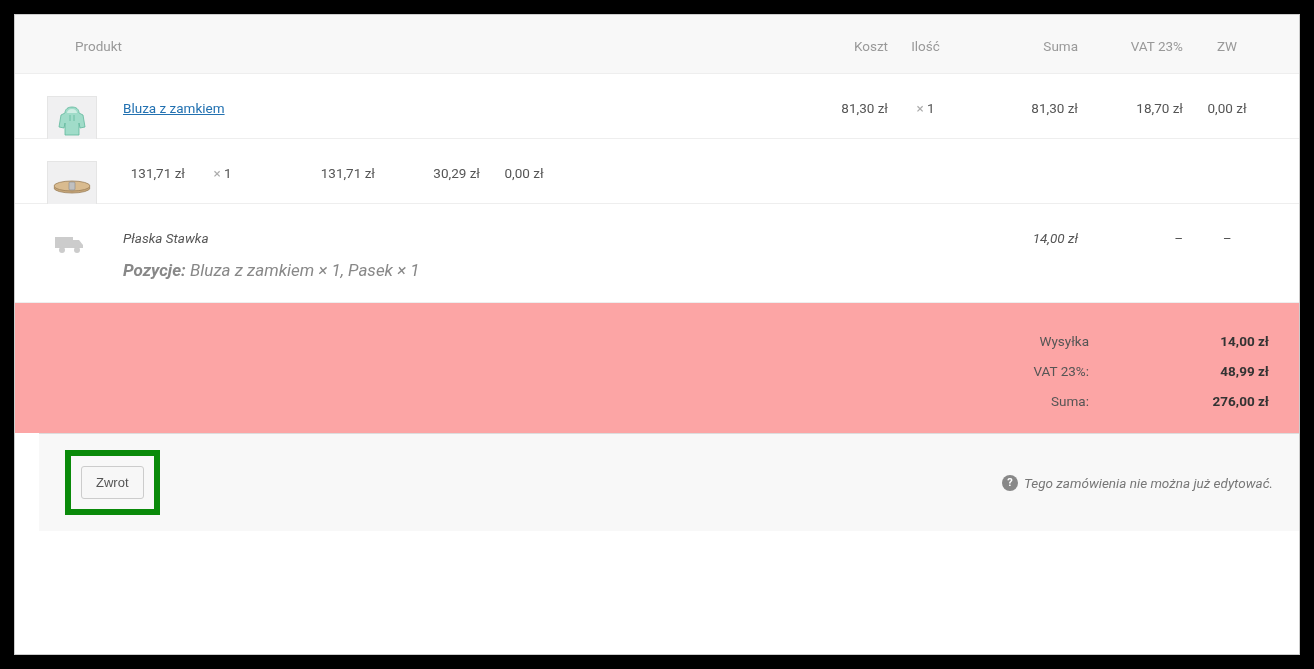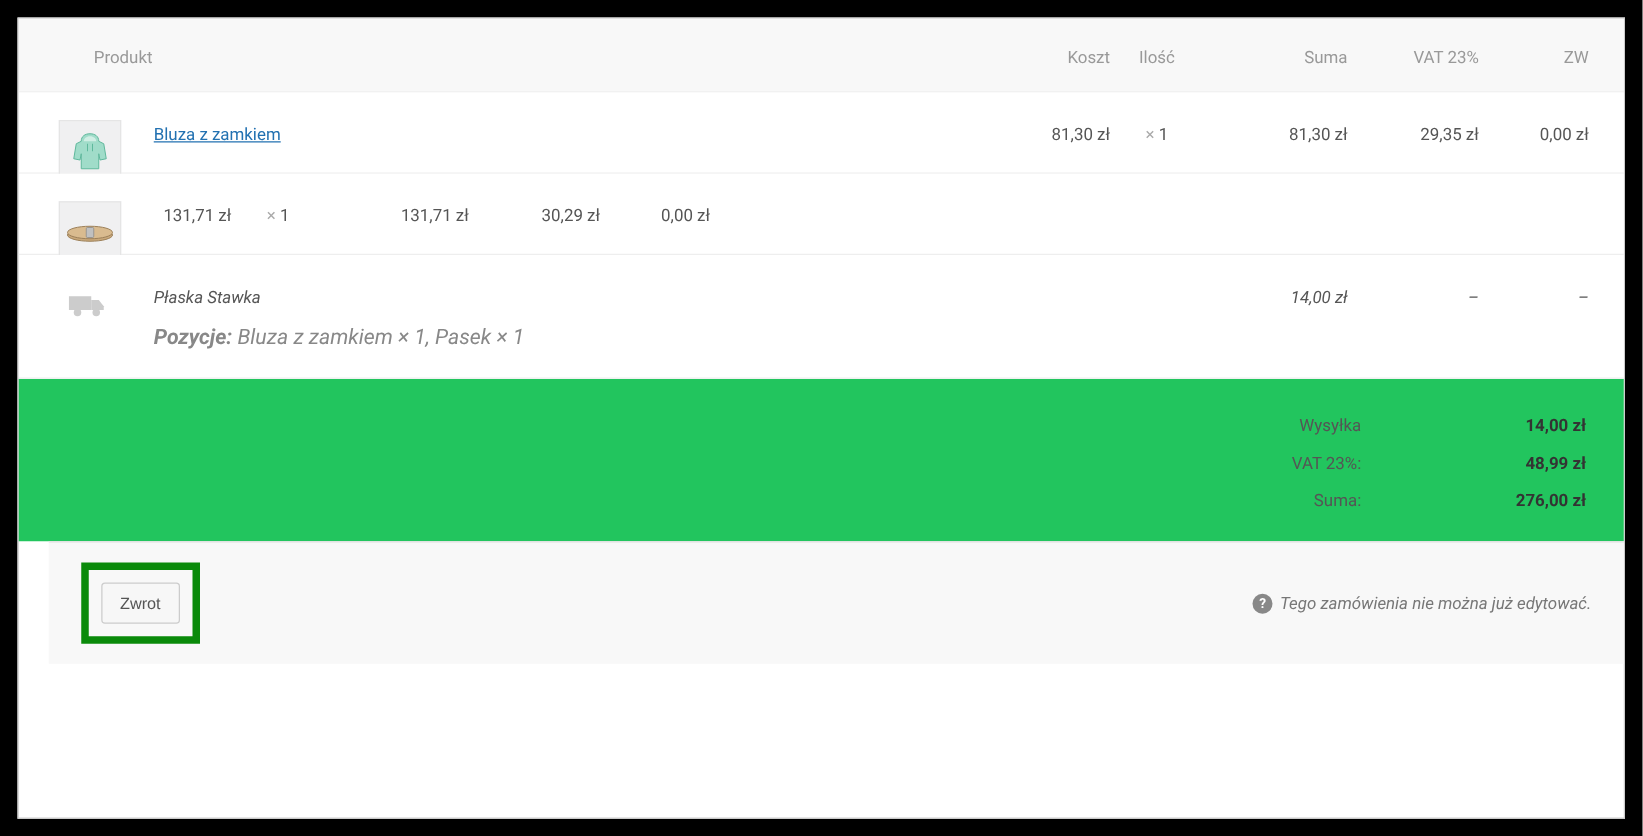--- a/index.html
+++ b/index.html
@@ -26,21 +26,21 @@
       height: 59px;
       color: #999;
       font-size: 13.5px;
       border-bottom: 1px solid #eee;
     }
     .col-product { flex: 1 1 auto; }
     .col-cost   { width: 110px; text-align: right; }
     .col-qty    { width: 75px;  text-align: center; }
     .col-sum    { width: 115px; text-align: right; }
     .col-vat    { width: 105px; text-align: right; }
-    .col-zw     { width: 100px; text-align: right; padding-right: 12px;}
+    .col-zw     { width: 100px; text-align: center; padding-right: 12px;}
 
     .row {
       display: flex;
       align-items: flex-start;
       padding: 22px 16px 22px 60px;
       border-bottom: 1px solid #eee;
       background: #fff;
       position: relative;
     }
     .row .thumb {
@@ -87,21 +87,21 @@
       left: 40px;
       top: 30px;
       color: #ccc;
     }
     .shipping-row .content { padding-left: 48px; }
     .shipping-title { color: #555; margin-bottom: 14px; font-size: 13.5px; }
     .shipping-items { color: #888; font-size: 17px; }
     .shipping-items .lbl { font-weight: 700; color: #888; }
 
     .totals {
-      background: #22c55e;
+      background: #fca5a5;
       padding: 30px 30px 10px 30px;
     }
     .totals-row {
       display: flex;
       justify-content: flex-end;
       align-items: center;
       margin-bottom: 14px;
       font-size: 13.5px;
       color: #555;
     }
@@ -174,21 +174,21 @@
         <line x1="16" y1="12" x2="16" y2="18" stroke="#5fb89c" stroke-width="0.8"></line>
         <line x1="20" y1="12" x2="20" y2="18" stroke="#5fb89c" stroke-width="0.8"></line>
       </svg>
     </div>
     <div class="content">
       <a class="product-link">Bluza z zamkiem</a>
     </div>
     <div class="col-cost">81,30 zł</div>
     <div class="col-qty"><span class="x">×</span> <span>1</span></div>
     <div class="col-sum">81,30 zł</div>
-    <div class="col-vat">29,35 zł</div>
+    <div class="col-vat">18,70 zł</div>
     <div class="col-zw">0,00 zł</div>
   </div>
 
   <div class="row">
     <div class="thumb">
       <svg class="belt-svg" viewBox="0 0 42 18">
         <ellipse cx="21" cy="11" rx="18" ry="5" fill="#c9a87a" stroke="#9c805a" stroke-width="0.8"></ellipse>
         <ellipse cx="21" cy="9" rx="18" ry="5" fill="#d9bb8f" stroke="#9c805a" stroke-width="0.8"></ellipse>
         <rect x="18" y="5" width="6" height="8" fill="#c0c0c0" stroke="#888" stroke-width="0.6" rx="1"></rect>
       </svg>

